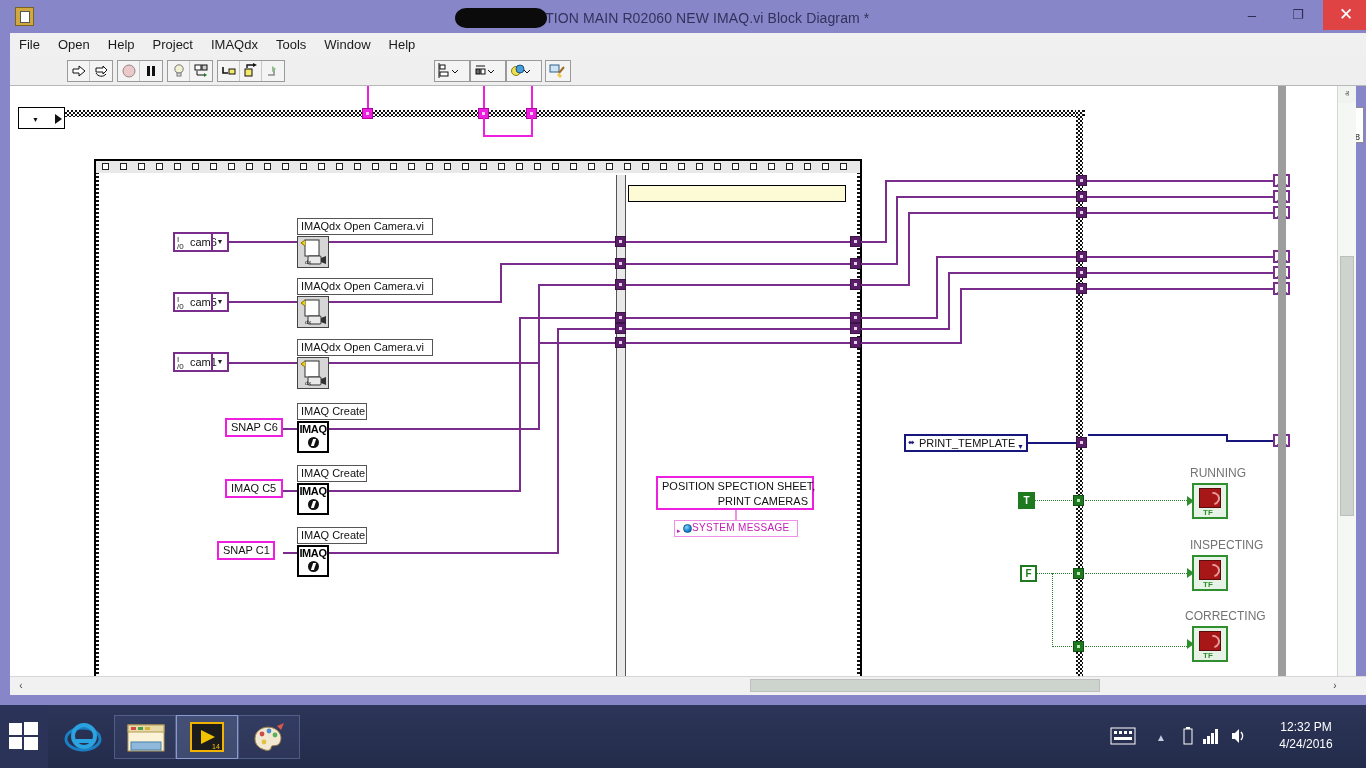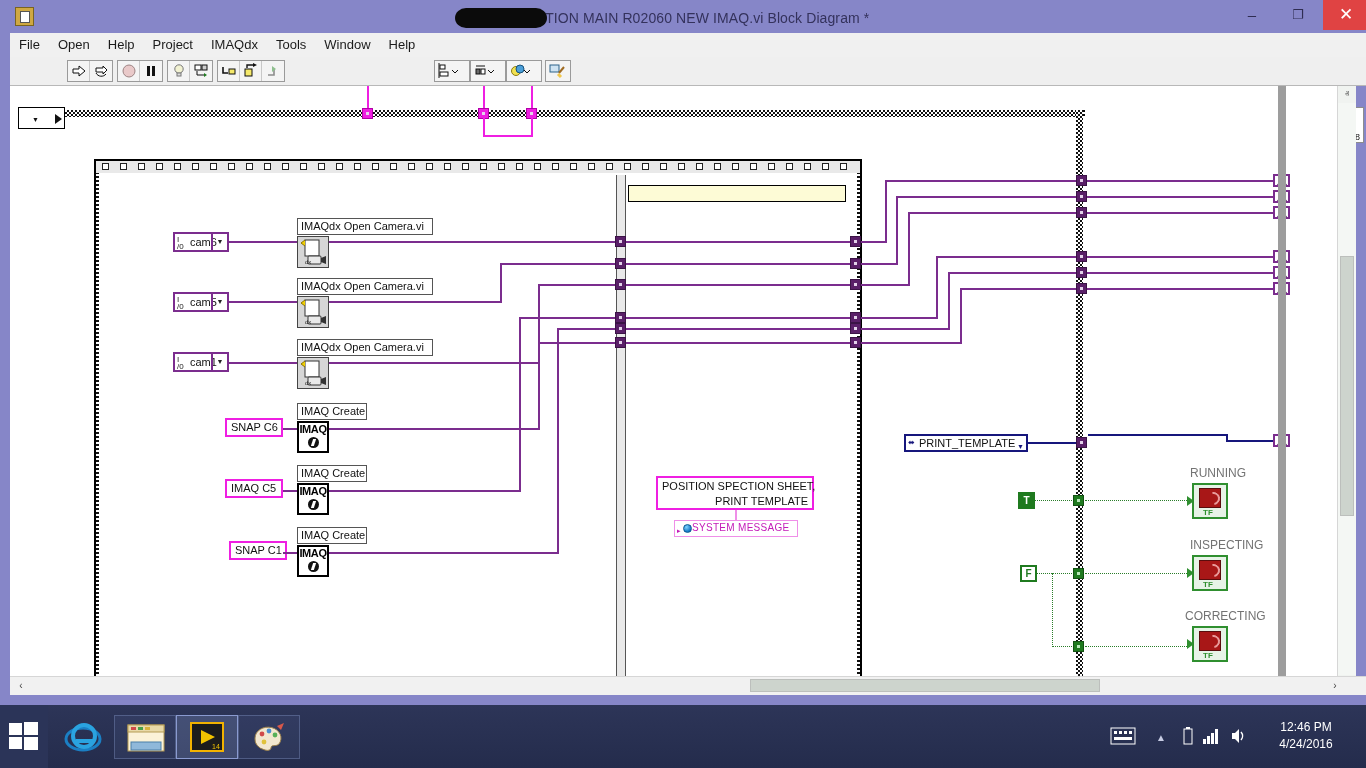--- a/index.html
+++ b/index.html
@@ -528,21 +528,21 @@
             <rect x="7" y="3" width="14" height="16" fill="#fff" stroke="#333"></rect>
             <path d="M7 3l-4 3 4 3" fill="#f2d000" stroke="#8a7300"></path>
             <rect x="10" y="19" width="13" height="8" rx="1" fill="#e9e9e9" stroke="#333"></rect>
             <path d="M23 21l5-2v8l-5-2z" fill="#333"></path>
             <text x="7" y="27" font-size="6" fill="#222">dx</text>
           </svg>
       </div>
 
       <div class="ctl strctl" style="left:215px;top:332px;width:58px;">SNAP C6</div>
       <div class="ctl strctl" style="left:215px;top:393px;width:58px;">IMAQ C5</div>
-      <div class="ctl strctl" style="left:207px;top:455px;width:58px;margin-left:12px;">SNAP C1</div>
+      <div class="ctl strctl" style="left:207px;top:455px;width:58px;">SNAP C1</div>
 
       <div class="nodelabel" style="left:287px;top:317px;width:70px;">IMAQ Create</div>
       <div class="imaqnode" style="left:287px;top:335px;width:32px;height:32px;">
         <div class="t">IMAQ</div>
         <div class="b"></div>
       </div>
 
       <div class="nodelabel" style="left:287px;top:379px;width:70px;">IMAQ Create</div>
       <div class="imaqnode" style="left:287px;top:397px;width:32px;height:32px;">
         <div class="t">IMAQ</div>
@@ -550,21 +550,21 @@
       </div>
 
       <div class="nodelabel" style="left:287px;top:441px;width:70px;">IMAQ Create</div>
       <div class="imaqnode" style="left:287px;top:459px;width:32px;height:32px;">
         <div class="t">IMAQ</div>
         <div class="b"></div>
       </div>
 
       <div class="ctl strctl multiline" style="left:646px;top:390px;width:158px;">
         <div>POSITION SPECTION SHEET,</div>
-        <div>PRINT TEMPLATE</div>
+        <div>PRINT CAMERAS</div>
       </div>
       <div class="wire wirev" style="left:725px;top:424px;height:18px;background:#ef8fe8;"></div>
       <div class="sysmsg" style="left:664px;top:434px;width:124px;">
         <span class="ar">▸</span>
         <span class="gl"></span>
         <span>SYSTEM MESSAGE</span>
       </div>
 
       <div class="ref-ctl" style="left:894px;top:348px;width:124px;">
         <span class="lr">⬌</span>
@@ -845,17 +845,17 @@
       <rect x="13" y="2" width="3" height="15" fill="#fff"></rect>
         </svg>
     </span>
     <span style="position:absolute;right:118px;top:22px;">
       <svg width="18" height="18" viewBox="0 0 18 18">
           <path d="M2 6h3l4-4v14l-4-4H2z" fill="#fff"></path>
       <path d="M11 5a6 6 0 0 1 0 8" fill="none" stroke="#fff" stroke-width="1.5"></path>
         </svg>
     </span>
     <div class="trayclock">
-      <div>12:46 PM</div>
+      <div>12:32 PM</div>
       <div>4/24/2016</div>
     </div>
   </div>
 </div>
 
 </body></html>

